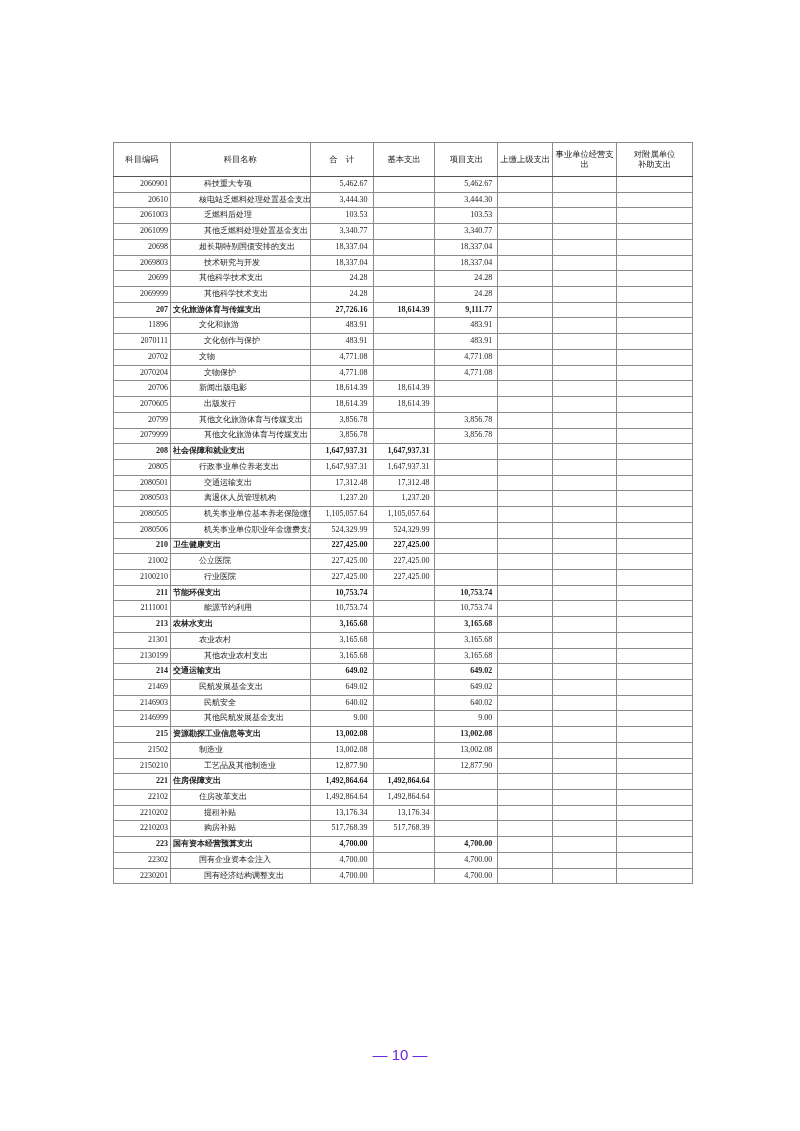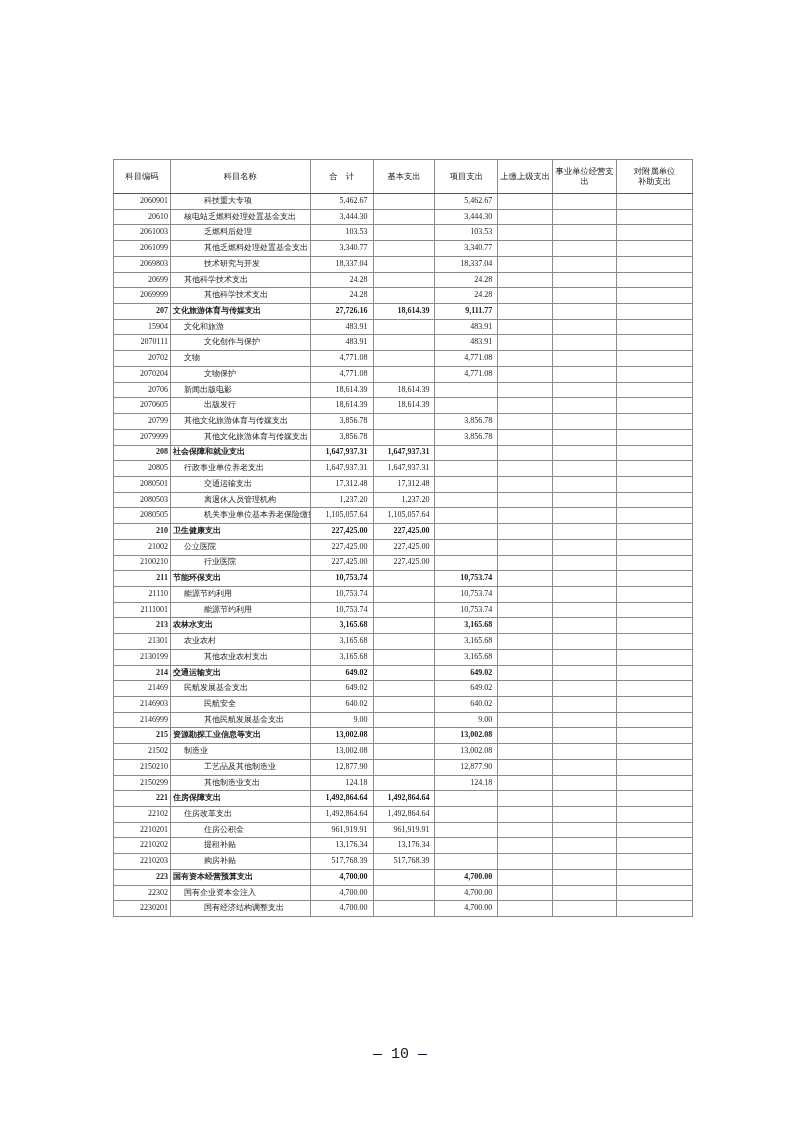--- a/index.html
+++ b/index.html
@@ -2,21 +2,21 @@
 <html><head>
 <meta charset="utf-8">
 <style>
   html,body{margin:0;padding:0;}
   body{
     width:800px;height:1131px;position:relative;background:#ffffff;
     font-family:"Liberation Serif","DejaVu Serif",serif;color:#1a1a1a;
   }
   .page{position:absolute;inset:0;background:#ffffff;}
   table.budget{
-    position:absolute;left:113px;top:159px;width:580px;
+    position:absolute;left:113px;top:142px;width:580px;
     border-collapse:collapse;table-layout:fixed;
     border:1.4px solid #555;
   }
   th,td{
     border:0.8px solid #8a8a8a;
     font-size:8px;line-height:1.1;padding:0 2px;
     font-weight:normal;overflow:hidden;white-space:nowrap;
     color:#222;
   }
   thead th{
@@ -26,27 +26,27 @@
   }
   tbody tr{height:15.72px;}
   tbody td{vertical-align:middle;}
   td.num{text-align:right;padding-right:5px;}
   td.code{text-align:right;}
   td.code.l1{padding-left:3px;}
   td.code.l2{padding-left:11px;}
   td.code.l3{padding-left:17px;}
   td.name{text-align:left;}
   td.name.l1{}
-  td.name.l2{padding-left:13px;}
+  td.name.l2{padding-left:28px;}
   td.name.l3{padding-left:33px;}
   tr.bold td{font-weight:bold;border-top:1px solid #555;}
   .pagenum{
     position:absolute;top:1046px;left:0;width:800px;
-    text-align:center;font-size:15px;color:#0f172a;
-    font-family:Liberation Mono, monospace;
+    text-align:center;font-size:15px;color:#6d28d9;
+    font-family:Liberation Sans, sans-serif;
   }
 </style>
 </head>
 <body>
 
 <div class="page">
 
   <table class="budget">
     <colgroup>
       <col style="width:9.83%">
@@ -106,20 +106,30 @@
           <td class="code l3">2061099</td>
           <td class="name l3">其他乏燃料处理处置基金支出</td>
           <td class="num">3,340.77</td>
           <td class="num"></td>
           <td class="num">3,340.77</td>
           <td class="num"></td>
           <td class="num"></td>
           <td class="num"></td>
         </tr>
         <tr>
+          <td class="code l2">20698</td>
+          <td class="name l2">超长期特别国债安排的支出</td>
+          <td class="num">18,337.04</td>
+          <td class="num"></td>
+          <td class="num">18,337.04</td>
+          <td class="num"></td>
+          <td class="num"></td>
+          <td class="num"></td>
+        </tr>
+        <tr>
           <td class="code l3">2069803</td>
           <td class="name l3">技术研究与开发</td>
           <td class="num">18,337.04</td>
           <td class="num"></td>
           <td class="num">18,337.04</td>
           <td class="num"></td>
           <td class="num"></td>
           <td class="num"></td>
         </tr>
         <tr>
@@ -146,21 +156,21 @@
           <td class="code l1">207</td>
           <td class="name l1">文化旅游体育与传媒支出</td>
           <td class="num">27,726.16</td>
           <td class="num">18,614.39</td>
           <td class="num">9,111.77</td>
           <td class="num"></td>
           <td class="num"></td>
           <td class="num"></td>
         </tr>
         <tr>
-          <td class="code l2">15904</td>
+          <td class="code l2">11896</td>
           <td class="name l2">文化和旅游</td>
           <td class="num">483.91</td>
           <td class="num"></td>
           <td class="num">483.91</td>
           <td class="num"></td>
           <td class="num"></td>
           <td class="num"></td>
         </tr>
         <tr>
           <td class="code l3">2070111</td>
@@ -275,20 +285,30 @@
         <tr>
           <td class="code l3">2080505</td>
           <td class="name l3">机关事业单位基本养老保险缴费支出</td>
           <td class="num">1,105,057.64</td>
           <td class="num">1,105,057.64</td>
           <td class="num"></td>
           <td class="num"></td>
           <td class="num"></td>
           <td class="num"></td>
         </tr>
+        <tr>
+          <td class="code l3">2080506</td>
+          <td class="name l3">机关事业单位职业年金缴费支出</td>
+          <td class="num">524,329.99</td>
+          <td class="num">524,329.99</td>
+          <td class="num"></td>
+          <td class="num"></td>
+          <td class="num"></td>
+          <td class="num"></td>
+        </tr>
         <tr class="bold">
           <td class="code l1">210</td>
           <td class="name l1">卫生健康支出</td>
           <td class="num">227,425.00</td>
           <td class="num">227,425.00</td>
           <td class="num"></td>
           <td class="num"></td>
           <td class="num"></td>
           <td class="num"></td>
         </tr>
@@ -316,30 +336,20 @@
           <td class="code l1">211</td>
           <td class="name l1">节能环保支出</td>
           <td class="num">10,753.74</td>
           <td class="num"></td>
           <td class="num">10,753.74</td>
           <td class="num"></td>
           <td class="num"></td>
           <td class="num"></td>
         </tr>
         <tr>
-          <td class="code l2">21110</td>
-          <td class="name l2">能源节约利用</td>
-          <td class="num">10,753.74</td>
-          <td class="num"></td>
-          <td class="num">10,753.74</td>
-          <td class="num"></td>
-          <td class="num"></td>
-          <td class="num"></td>
-        </tr>
-        <tr>
           <td class="code l3">2111001</td>
           <td class="name l3">能源节约利用</td>
           <td class="num">10,753.74</td>
           <td class="num"></td>
           <td class="num">10,753.74</td>
           <td class="num"></td>
           <td class="num"></td>
           <td class="num"></td>
         </tr>
         <tr class="bold">
@@ -431,59 +441,39 @@
           <td class="num"></td>
           <td class="num"></td>
           <td class="num"></td>
         </tr>
         <tr>
           <td class="code l3">2150210</td>
           <td class="name l3">工艺品及其他制造业</td>
           <td class="num">12,877.90</td>
           <td class="num"></td>
           <td class="num">12,877.90</td>
-          <td class="num"></td>
-          <td class="num"></td>
-          <td class="num"></td>
-        </tr>
-        <tr>
-          <td class="code l3">2150299</td>
-          <td class="name l3">其他制造业支出</td>
-          <td class="num">124.18</td>
-          <td class="num"></td>
-          <td class="num">124.18</td>
           <td class="num"></td>
           <td class="num"></td>
           <td class="num"></td>
         </tr>
         <tr class="bold">
           <td class="code l1">221</td>
           <td class="name l1">住房保障支出</td>
           <td class="num">1,492,864.64</td>
           <td class="num">1,492,864.64</td>
           <td class="num"></td>
           <td class="num"></td>
           <td class="num"></td>
           <td class="num"></td>
         </tr>
         <tr>
           <td class="code l2">22102</td>
           <td class="name l2">住房改革支出</td>
           <td class="num">1,492,864.64</td>
           <td class="num">1,492,864.64</td>
-          <td class="num"></td>
-          <td class="num"></td>
-          <td class="num"></td>
-          <td class="num"></td>
-        </tr>
-        <tr>
-          <td class="code l3">2210201</td>
-          <td class="name l3">住房公积金</td>
-          <td class="num">961,919.91</td>
-          <td class="num">961,919.91</td>
           <td class="num"></td>
           <td class="num"></td>
           <td class="num"></td>
           <td class="num"></td>
         </tr>
         <tr>
           <td class="code l3">2210202</td>
           <td class="name l3">提租补贴</td>
           <td class="num">13,176.34</td>
           <td class="num">13,176.34</td>

